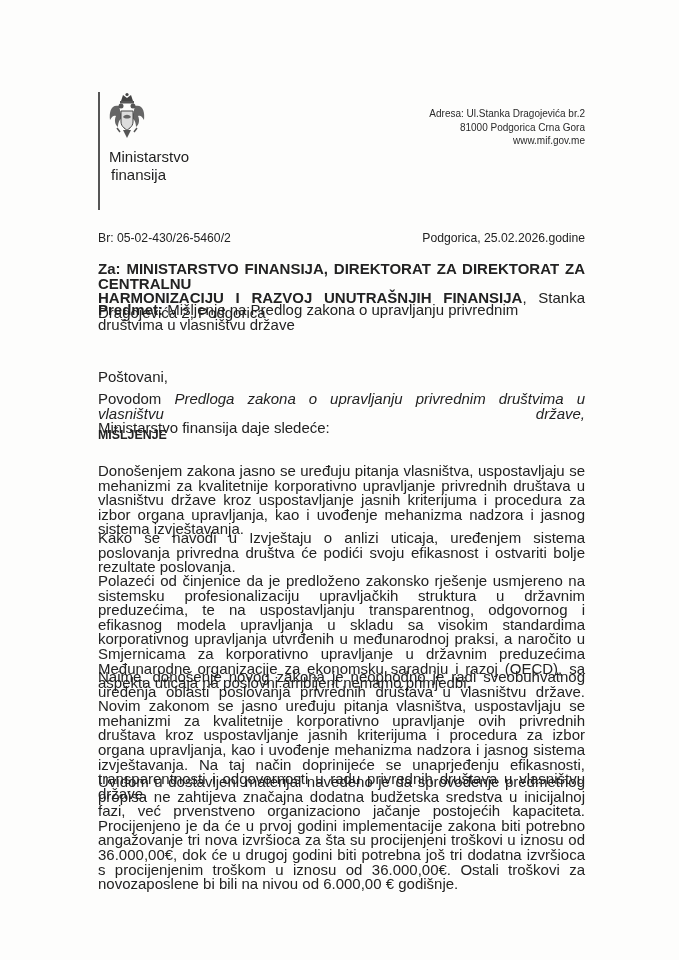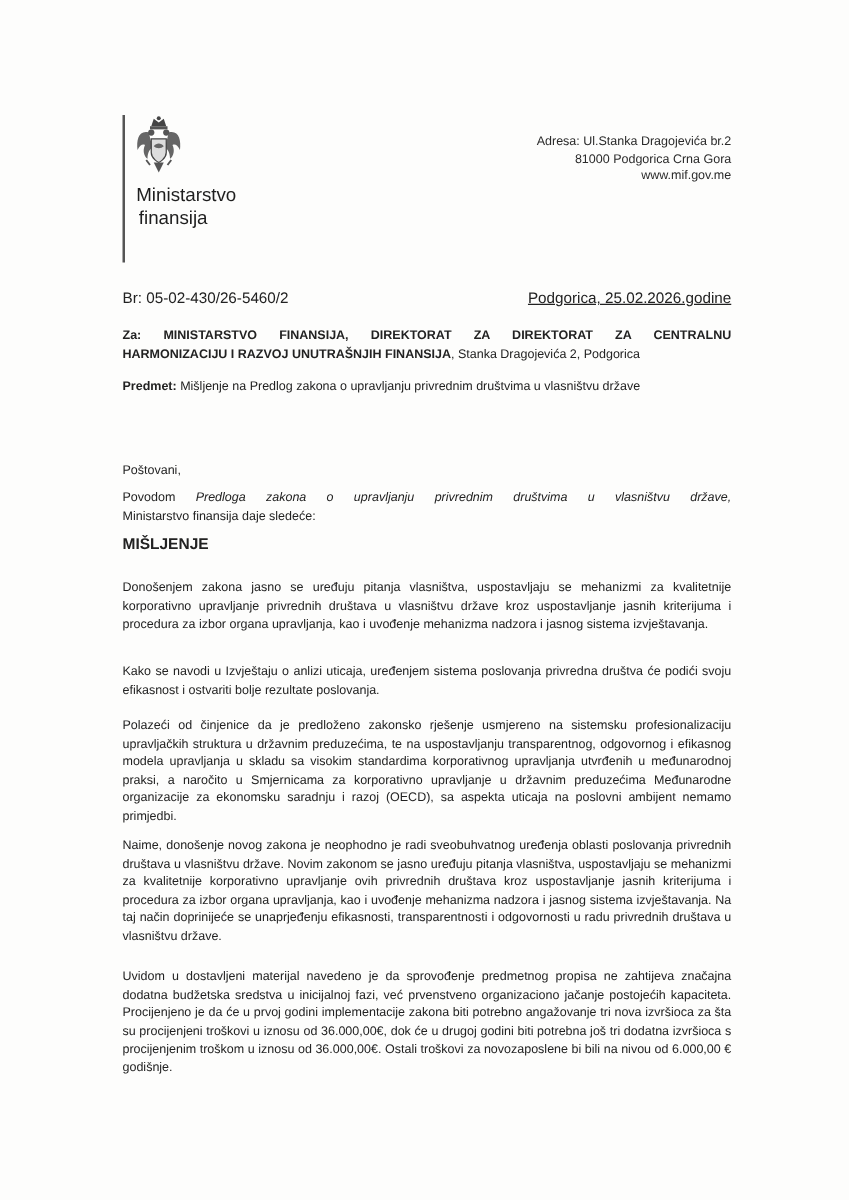--- a/index.html
+++ b/index.html
@@ -10,23 +10,23 @@
     .logo-block { position: absolute; left: 98px; top: 92px; width: 130px; height: 120px; padding-left: 34px; }
     .logo-rule { position: absolute; left: 0; top: 0; width: 2px; height: 118px; background: #555; }
     .crest { position: absolute; left: 9px; top: 0; width: 40px; height: 50px; }
     .ministry-name { position: absolute; left: 11px; top: 56px; font-size: 15px; line-height: 18px; color: #1e1e1e; }
     .ministry-name span { display: block; }
     .ministry-name .l2 { padding-left: 2px; }
 
     .address { position: absolute; right: 94px; top: 107px; text-align: right; font-size: 10px; line-height: 13.5px; color: #2a2a2a; }
     .address div { white-space: nowrap; }
 
-    .content { position: absolute; left: 98px; width: 487px; font-size: 10px; line-height: 14.6px; color: #222; }
+    .content { position: absolute; left: 98px; width: 487px; font-size: 15px; line-height: 14.6px; color: #222; }
     .refno { position: absolute; left: 98px; top: 231px; font-size: 12.2px; }
-    .date { position: absolute; right: 94px; top: 231px; font-size: 12.2px; text-decoration: underline; }
+    .date { position: absolute; right: 94px; top: 231px; font-size: 12.2px; }
 
     .za { top: 262px; text-align: justify; text-align-last: left; }
     .za b { font-weight: bold; }
     .za .first { display: block; text-align: justify; text-align-last: justify; }
     .predmet { top: 303px; }
     .veza { top: 323px; }
     .bold { font-weight: bold; }
 
     .greeting { top: 370px; }
     .intro { top: 392px; text-align: justify; }

